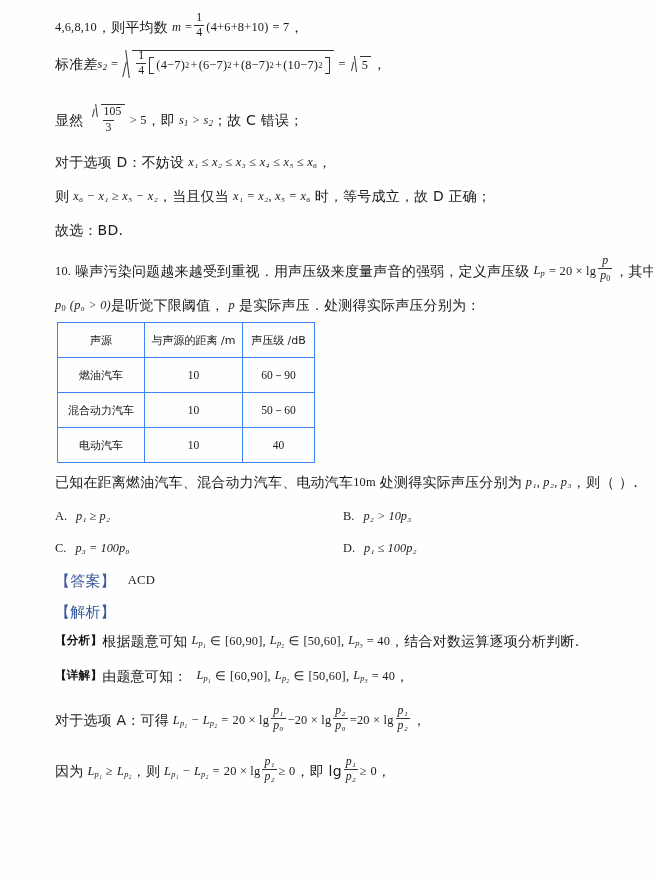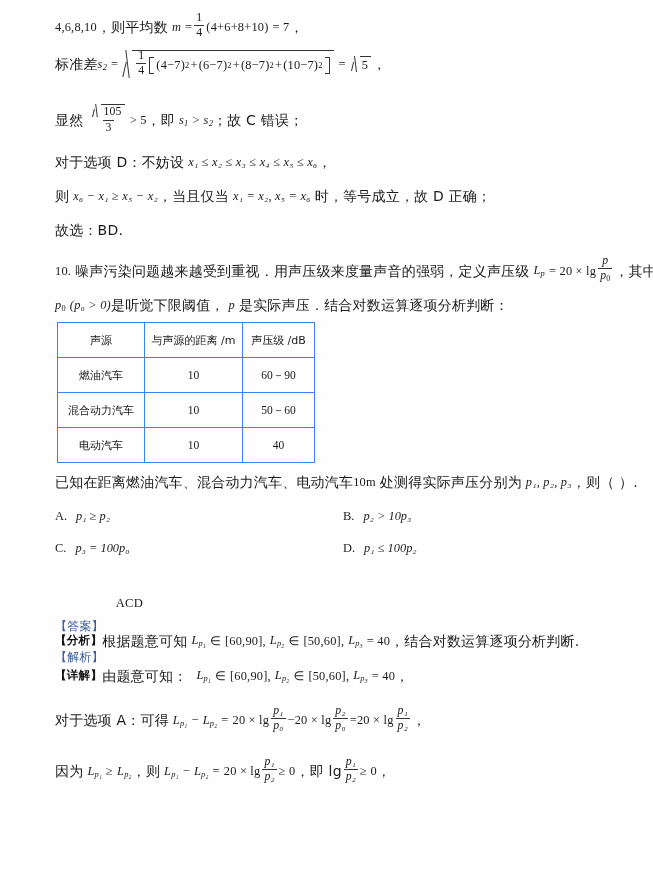--- a/index.html
+++ b/index.html
@@ -126,21 +126,21 @@
     padding: 0;
     height: 34px;
     color: #171717;
   }
   table.sound td.c1 { width: 86px; }
   table.sound td.c2 { width: 97px; }
   table.sound td.c3 { width: 71px; }
   table.sound td.num { font-family: "Liberation Serif", serif; font-size: 11.5px; }
 
   
-  .tag-blue { color: #3c5b9b; font-family: Liberation Mono, monospace; font-size: 12px; margin-top: 48px; }
+  .tag-blue { color: #3c5b9b; font-family: Liberation Serif, serif; font-size: 15px; }
   .tag-bold { font-family: "DejaVu Sans", "Liberation Sans", sans-serif; font-weight: bold; font-size: 11.6px; color: #141414; }
   .ans-letters { font-family: "Liberation Serif", serif; font-size: 12.6px; margin-left: 12px; }
 
   
   .opts { display: flex; }
   .opts .opt { display: flex; align-items: center; font-size: 12.4px; white-space: nowrap; }
   .opt-left { width: 288px; }
 
   .footer {
     position: absolute;
@@ -278,21 +278,21 @@
   </div>
 
   <div class="row line" style="top:297px;">
     <span class="mi"><span>p</span><sub class="up">0</sub></span>
     <span class="sp"></span>
     <span class="mi">(p₀ &gt; 0)</span>
     <span class="cn">是听觉下限阈值，</span>
     <span class="sp"></span>
     <span class="mi">p</span>
     <span class="sp"></span>
-    <span class="cn">是实际声压．结合对数运算逐项分析判断：</span>
+    <span class="cn">是实际声压．处测得实际声压分别为：</span>
   </div>
 
   <div class="row tbl-wrap" style="top:322px;">
     <table class="sound">
       <tbody>
           <tr>
         <td class="c1">声源</td>
         <td class="c2">与声源的距离 /m</td>
         <td class="c3">声压级 /dB</td>
       </tr>

